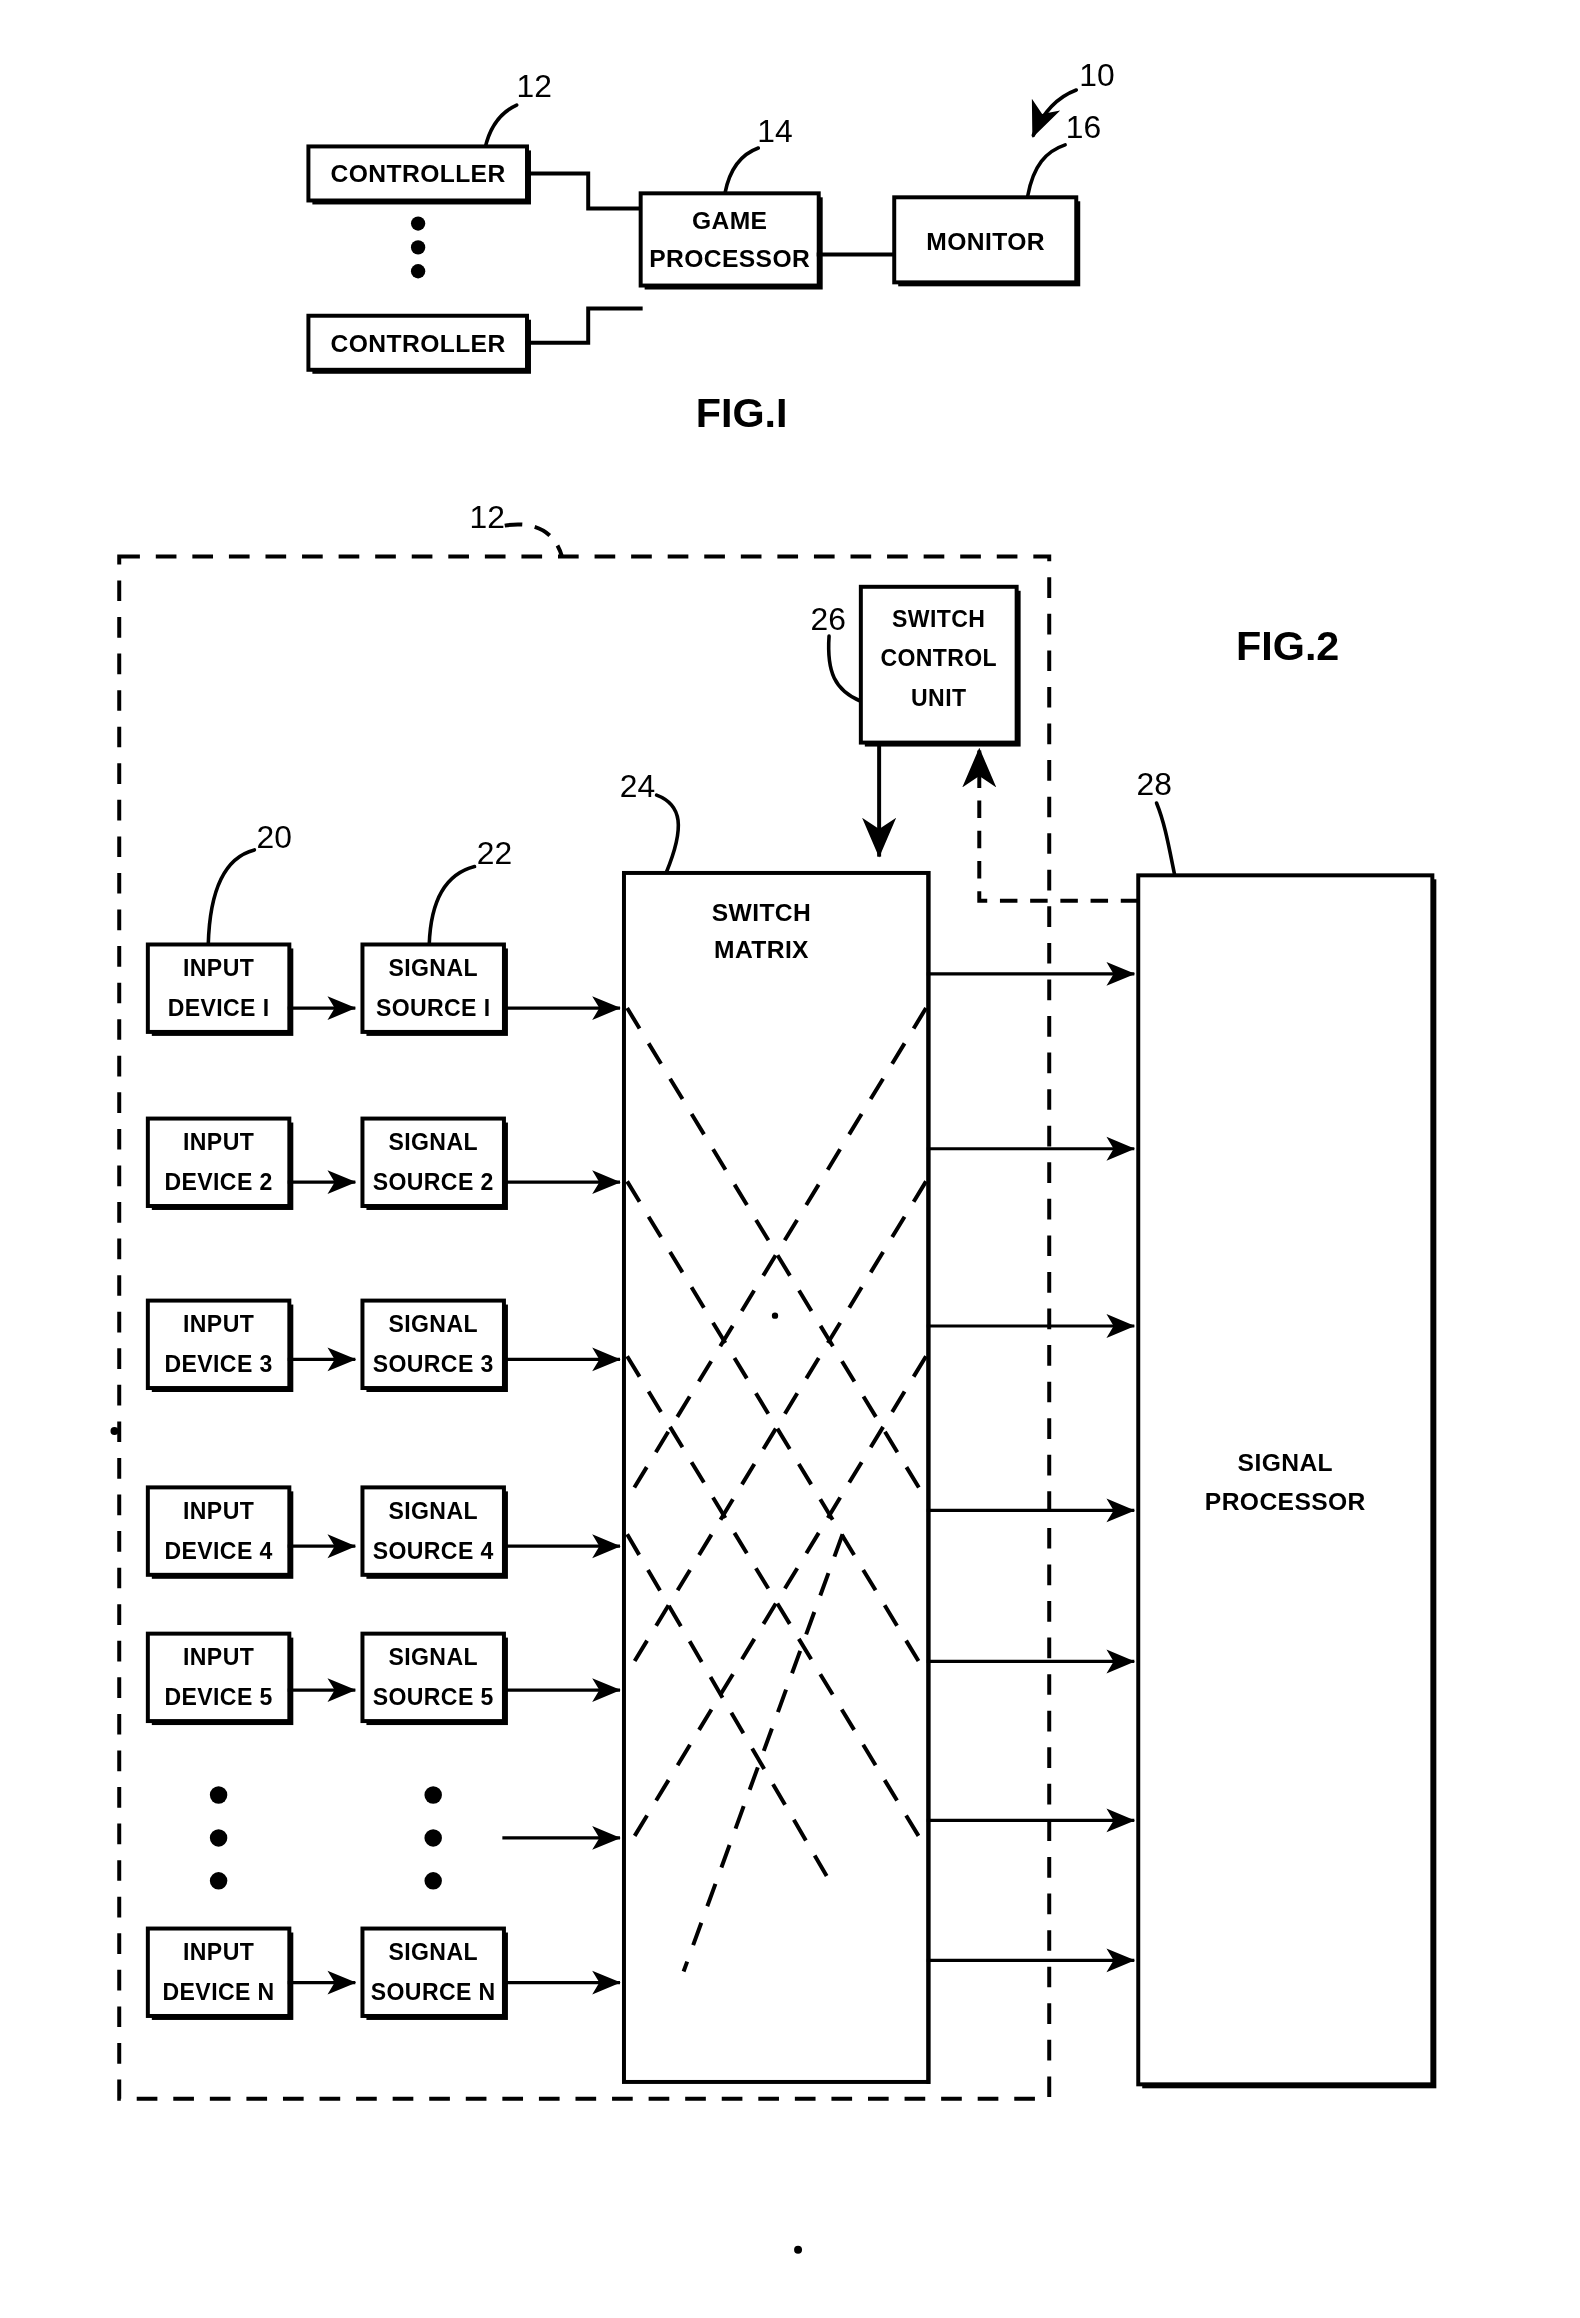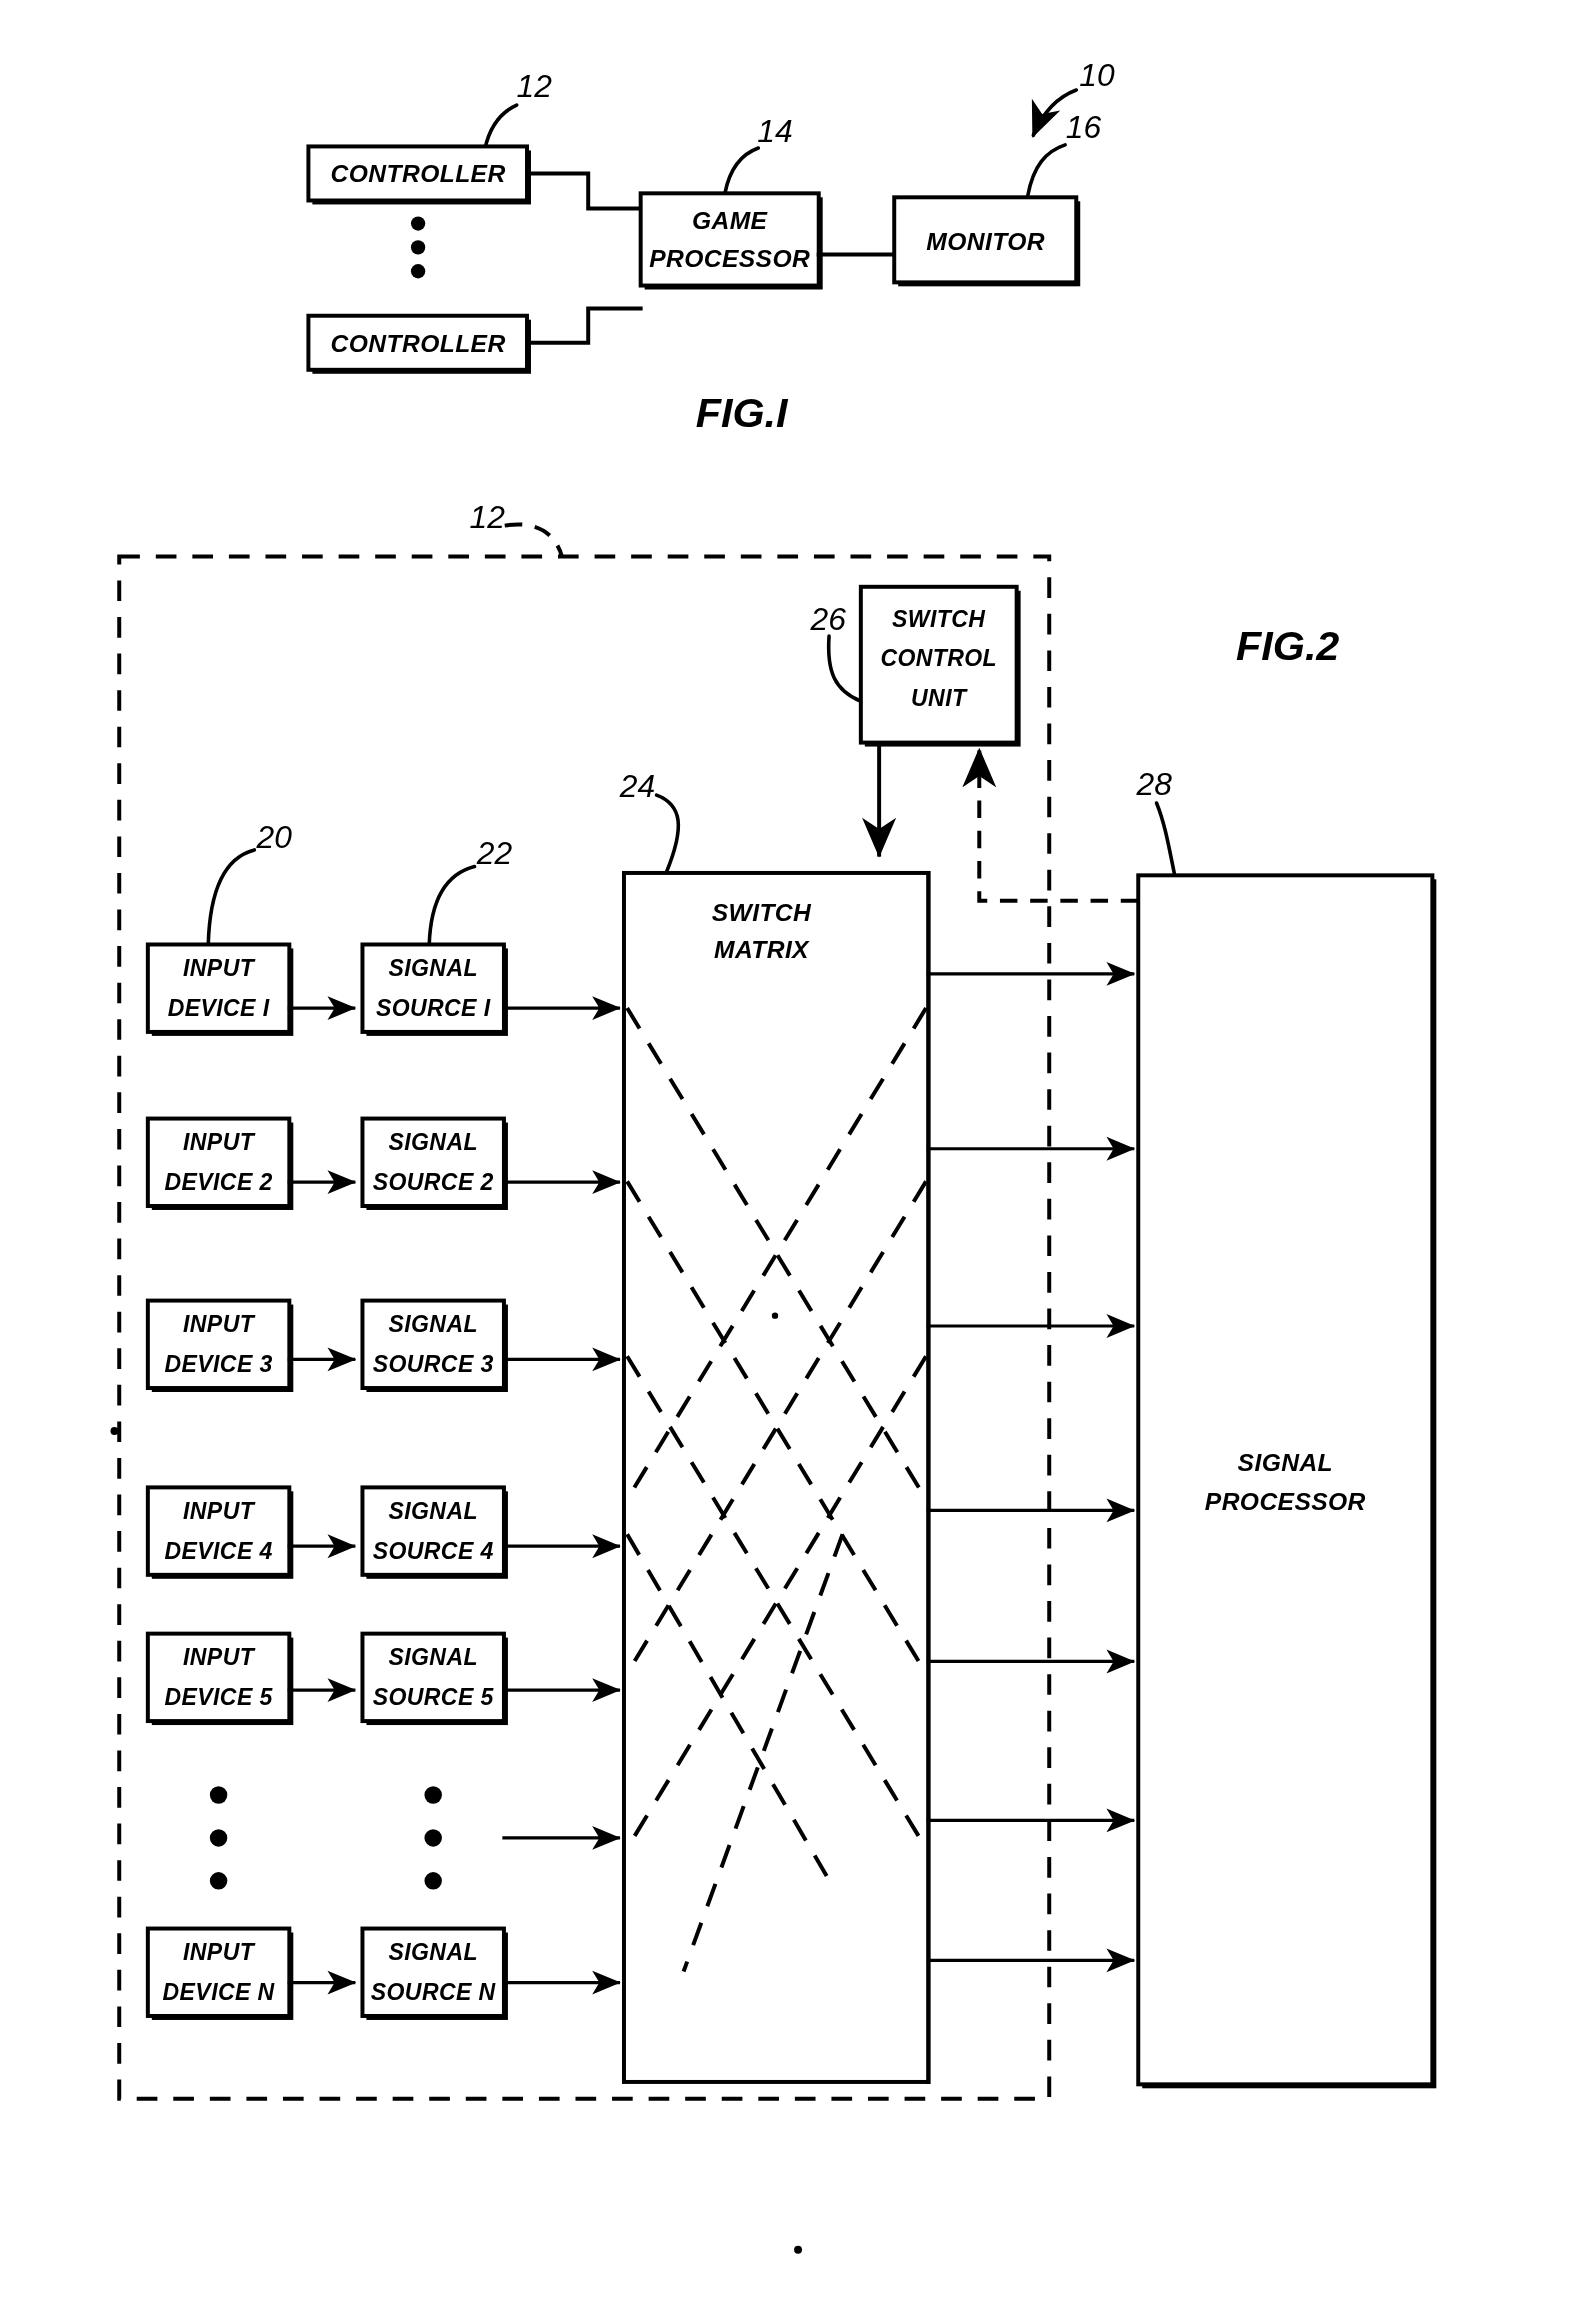--- a/index.html
+++ b/index.html
@@ -10,21 +10,20 @@
   }
   body {
     font-family: "Liberation Sans", sans-serif;
   }
   #page {
     position: relative;
     width: 1581px;
     height: 2319px;
     background: #ffffff;
     overflow: hidden;
-    font-style: italic;
   }
   svg#figure {
     position: absolute;
     left: 0;
     top: 0;
     width: 1581px;
     height: 2319px;
   }
   .wire { fill: none; stroke: #000; stroke-width: 5; stroke-linecap: square; }
   .wire-thin { fill: none; stroke: #000; stroke-width: 4; stroke-linecap: square; }

